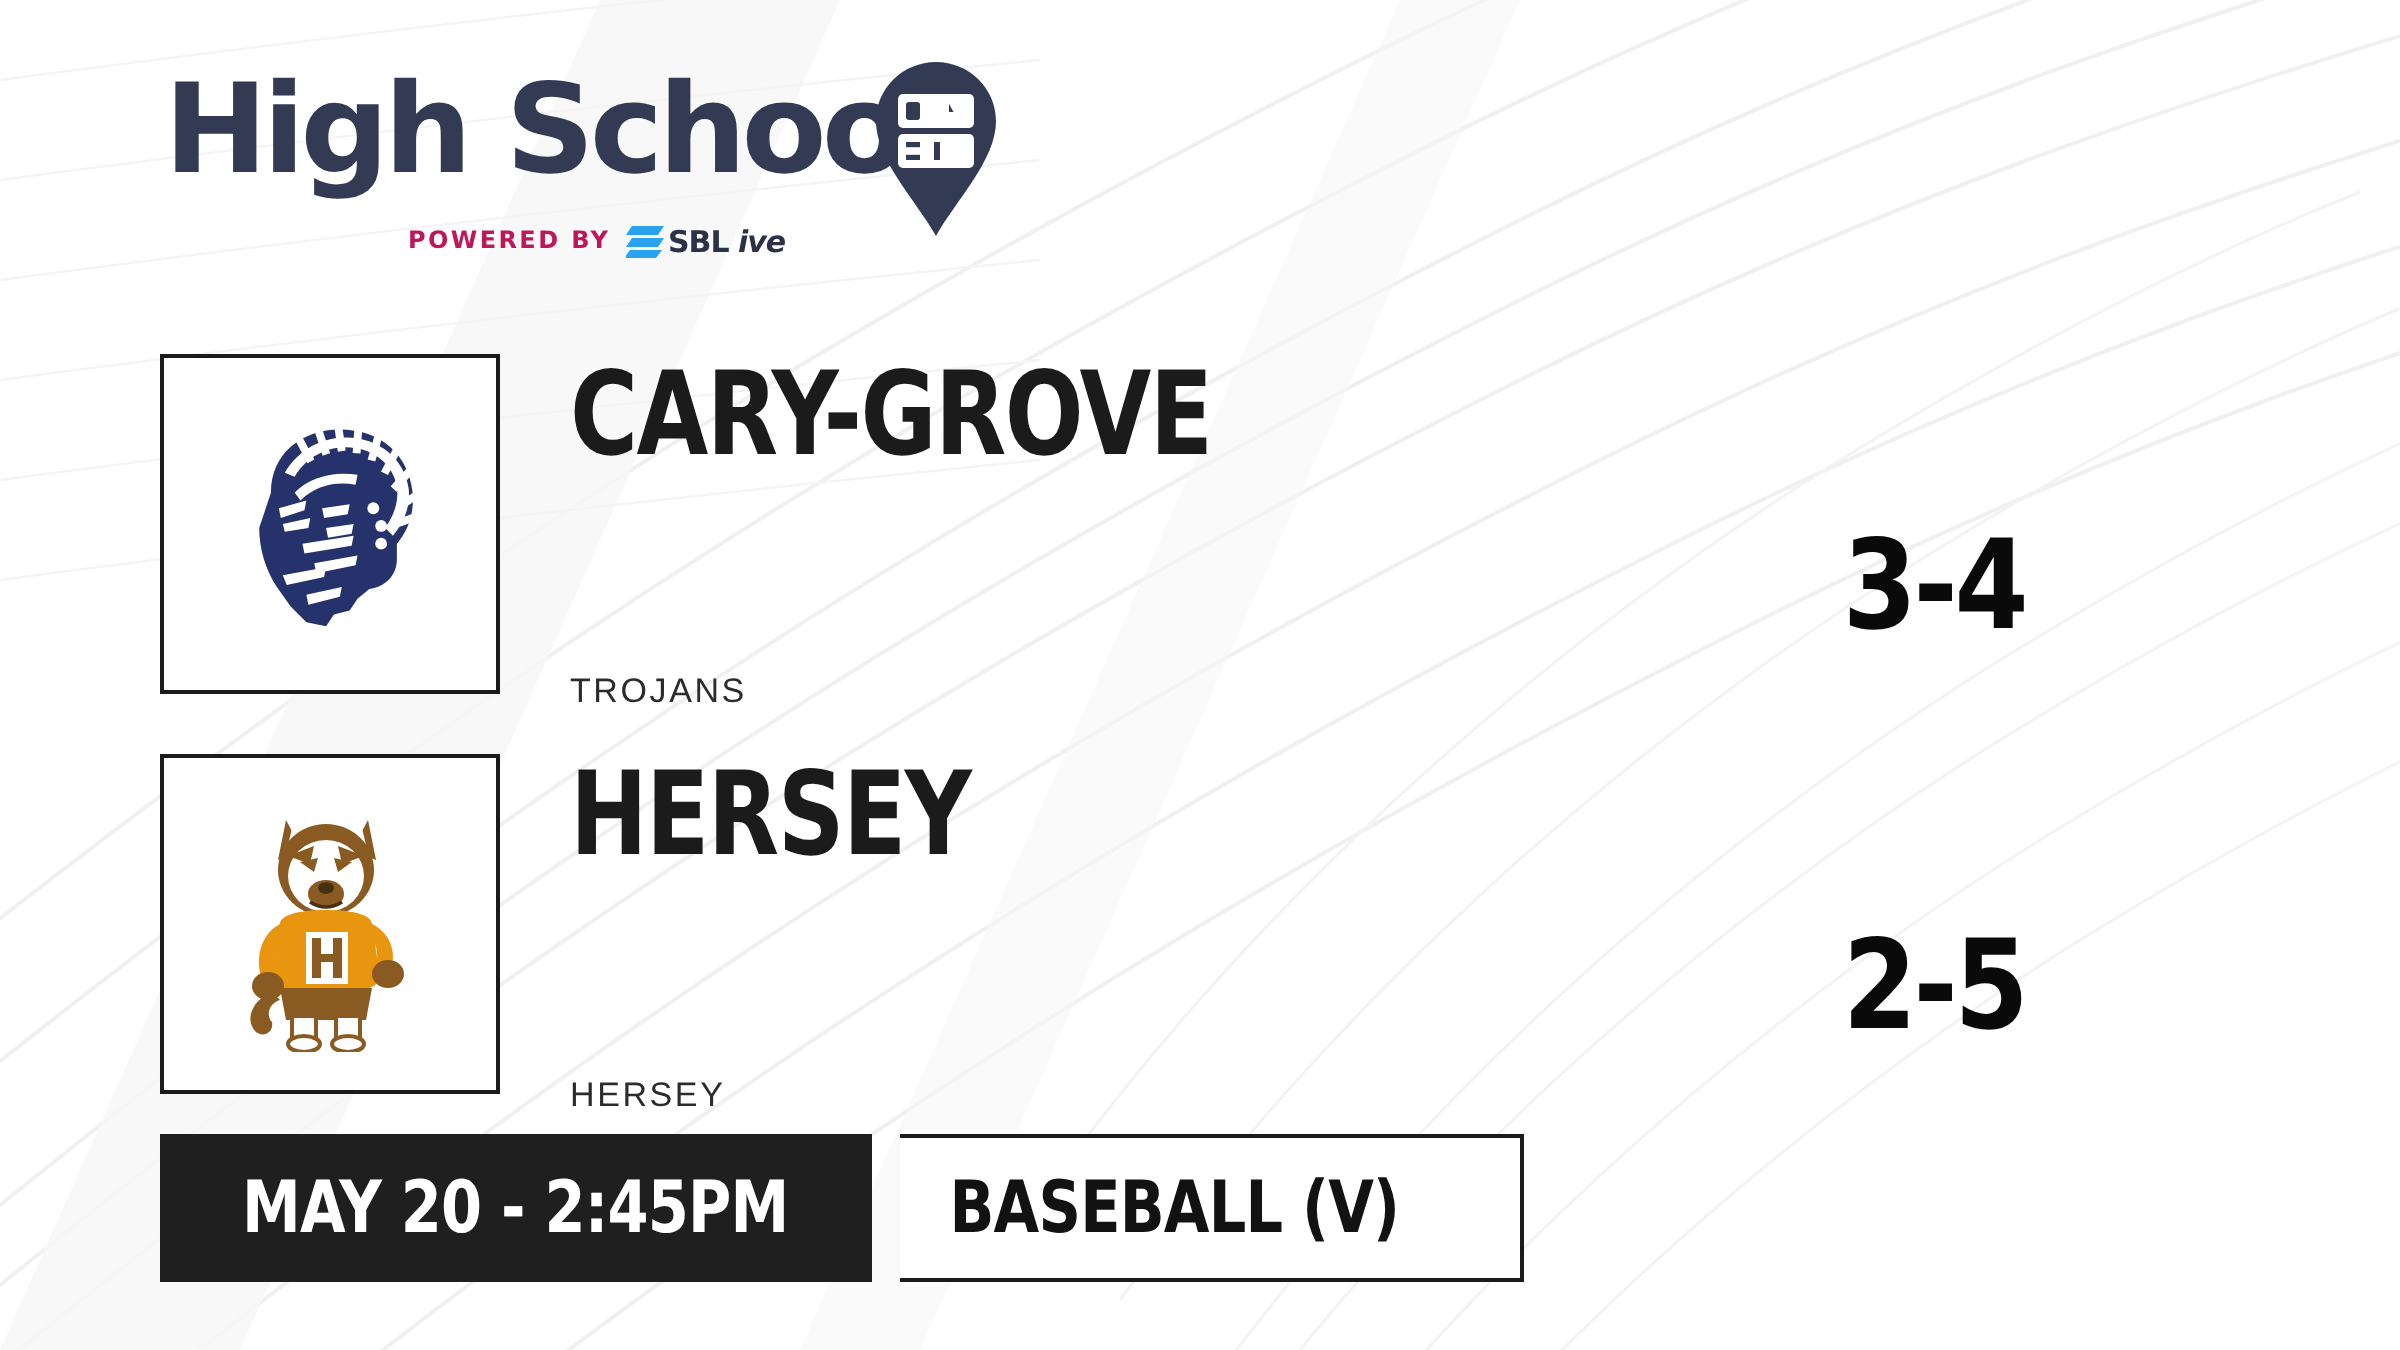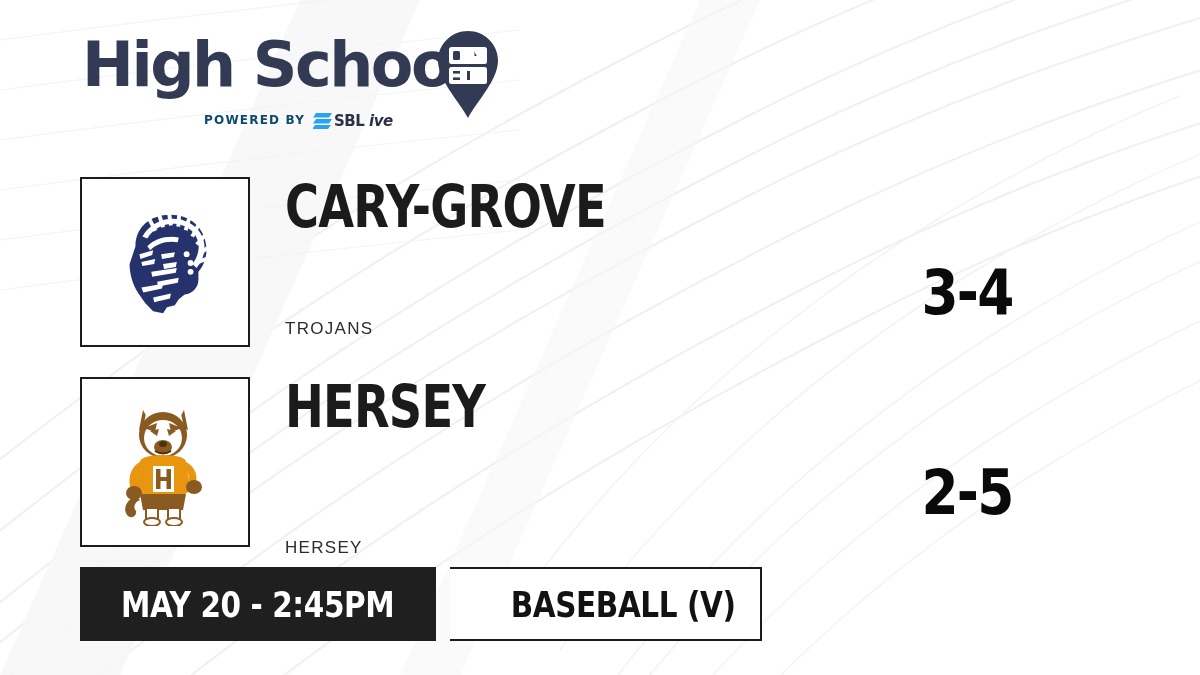--- a/index.html
+++ b/index.html
@@ -30,21 +30,21 @@
   }
   #onsi-pin { position:absolute; left:352px; top:-4px; width:68px; height:90px; }
   #powered-row {
     position:absolute; left:122px; top:76px;
     display:flex; align-items:center; gap:8px;
   }
   #powered-label {
     font-family:"DejaVu Sans", sans-serif;
     font-size:12px; font-weight:bold;
     letter-spacing:1.2px;
-    color:#0c4a6e;
+    color:#be185d;
     text-align:right;
   }
   #sblive-logo { display:block; }
 
   
   .logo-box {
     position:absolute;
     width:170px; height:170px;
     background:#ffffff;
     border:2px solid #1b1b1b;
@@ -69,21 +69,21 @@
   #team-name-2 { left:285px; top:378px; }
 
   .team-mascot {
     position:absolute;
     font-family:"Liberation Sans", sans-serif;
     font-size:17px;
     letter-spacing:1.3px;
     color:#2c2c2c;
     white-space:nowrap;
   }
-  #team-mascot-1 { left:285px; top:319px; }
+  #team-mascot-1 { left:285px; top:336px; }
   #team-mascot-2 { left:285px; top:538px; }
 
   .team-record {
     position:absolute;
     width:200px;
     text-align:center;
     font-family:"DejaVu Sans", sans-serif;
     font-weight:bold;
     font-size:62px;
     line-height:62px;
@@ -113,21 +113,21 @@
     letter-spacing:-0.5px;
     color:#ffffff;
     transform:scaleX(0.82);
     white-space:nowrap;
   }
   #info-sport {
     width:319px; height:74px;
     background:#ffffff;
     border:2px solid #1b1b1b;
     border-left:none;
-    display:flex; align-items:center; justify-content:flex-end;
+    display:flex; align-items:center; justify-content:flex-start;
   }
   #info-sport-text {
     font-family:"DejaVu Sans", sans-serif;
     font-weight:bold;
     font-size:36px;
     letter-spacing:-0.5px;
     color:#121212;
     transform:scaleX(0.82);
     white-space:nowrap;
   }

